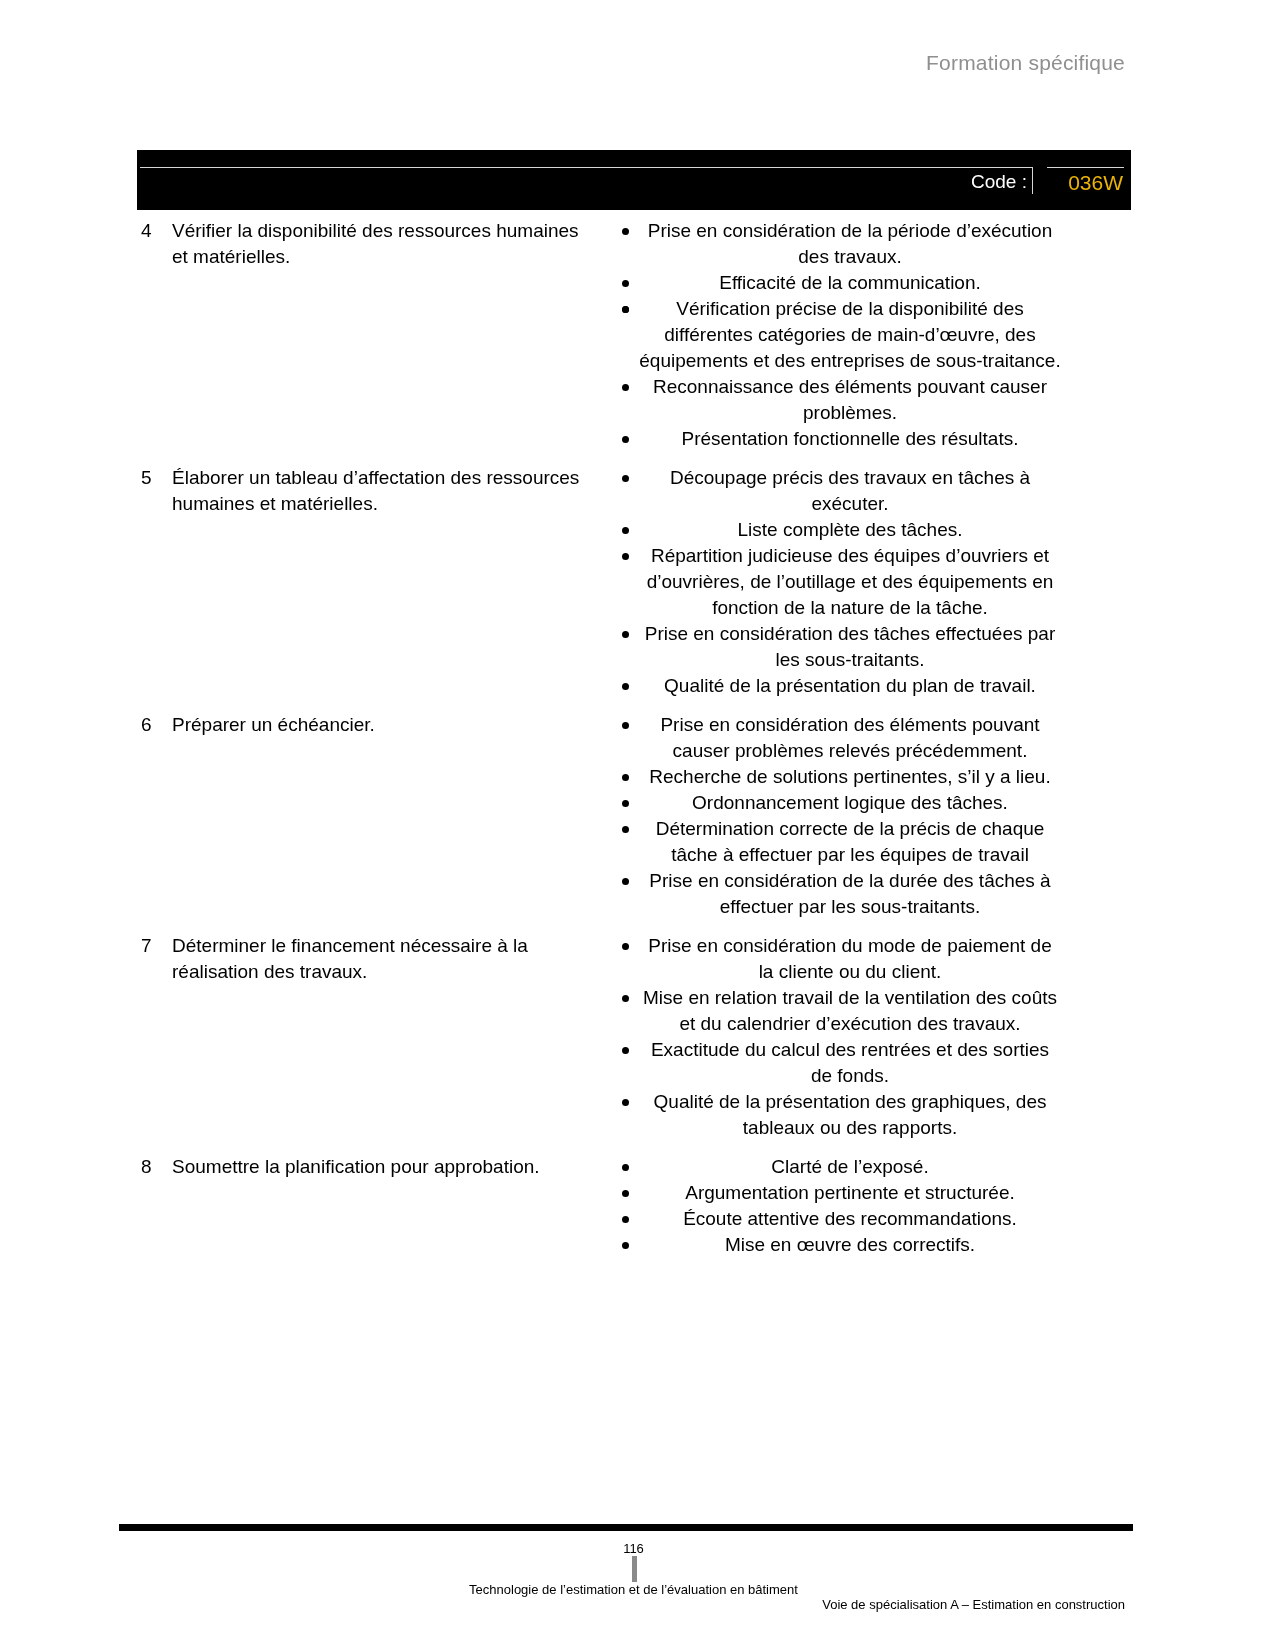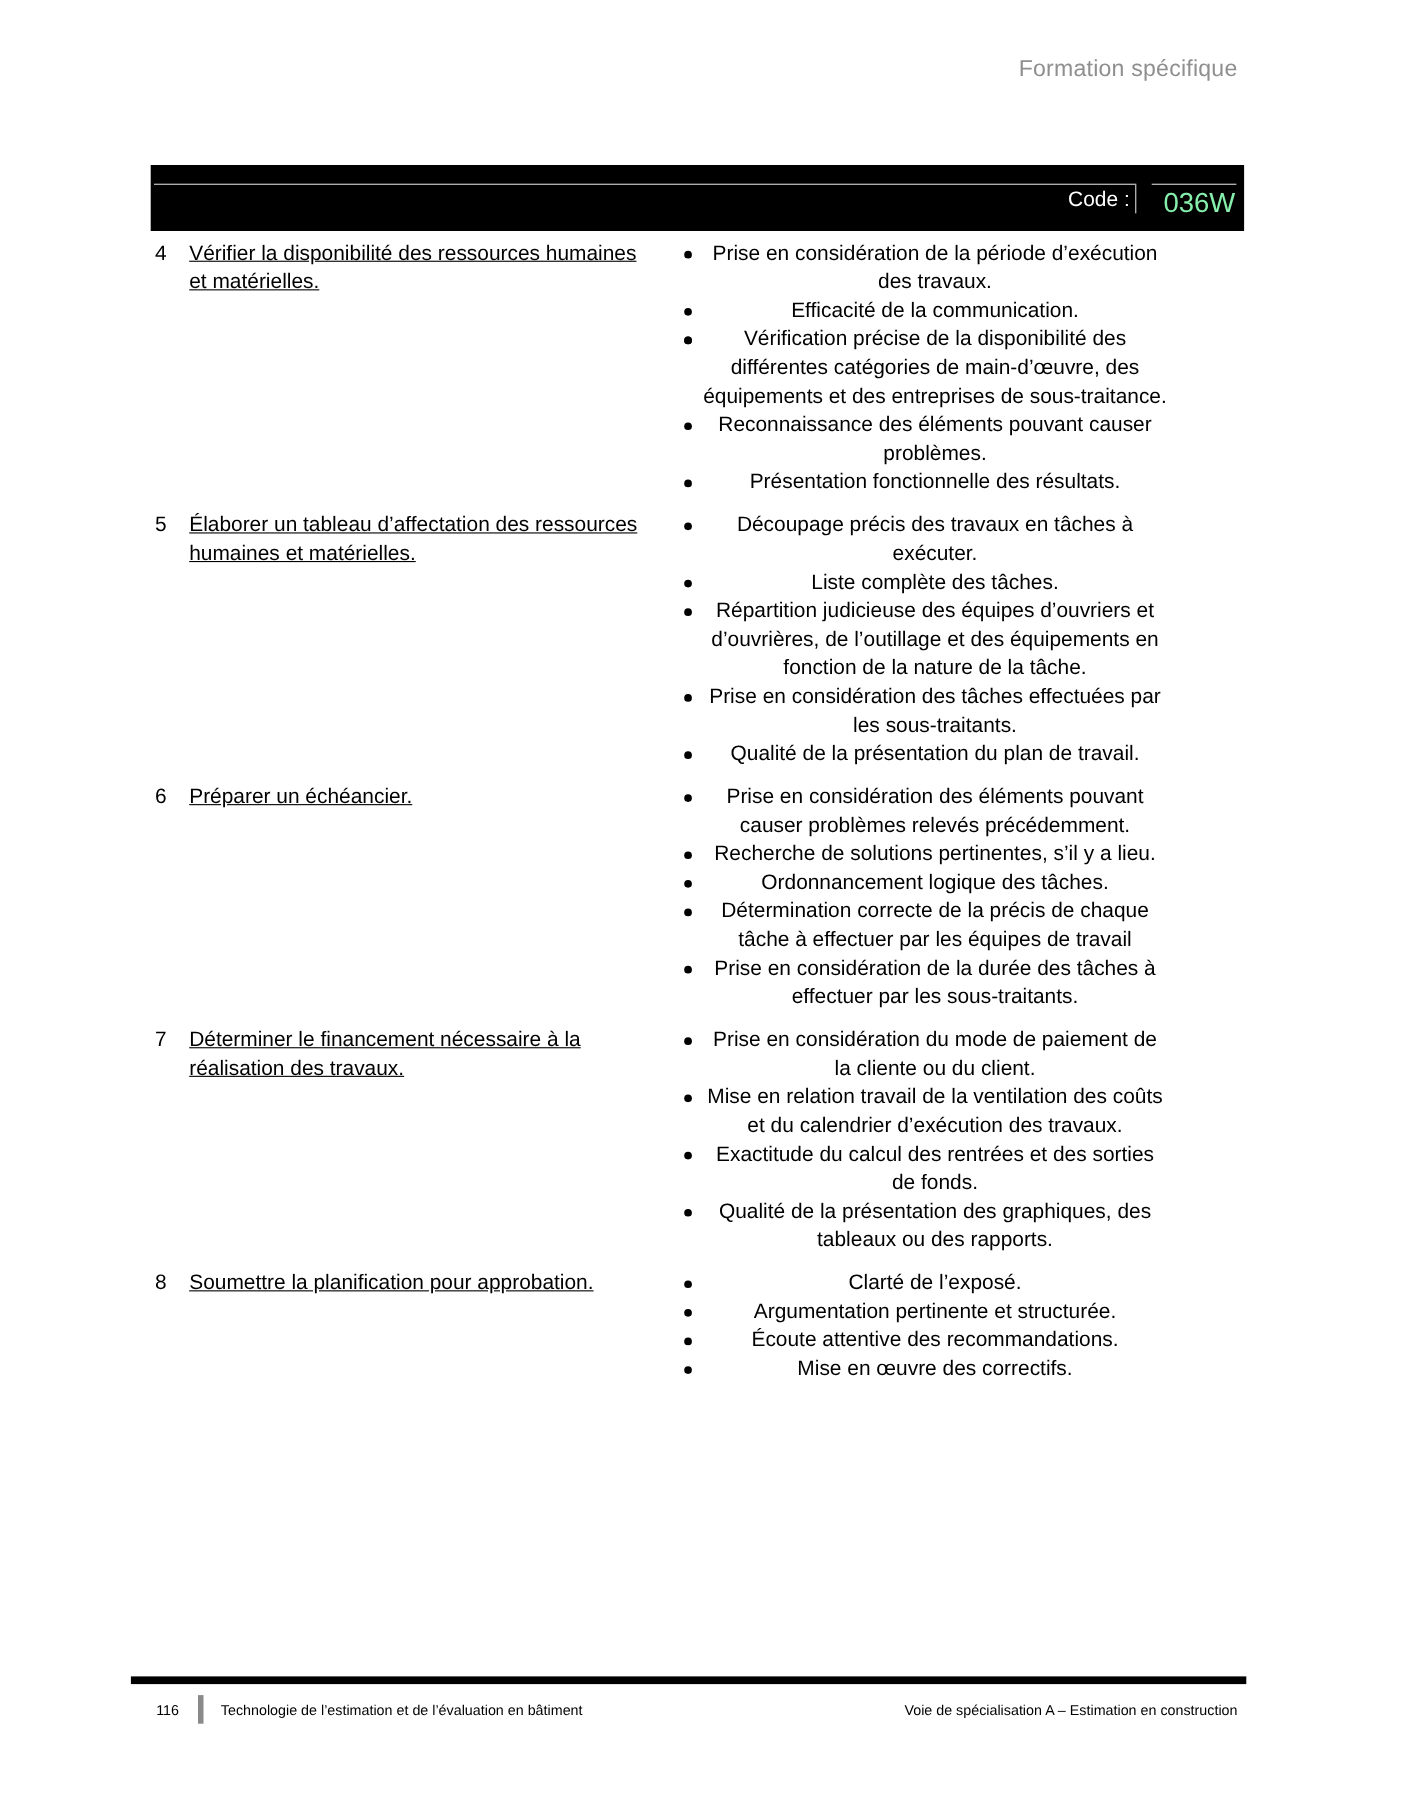--- a/index.html
+++ b/index.html
@@ -63,22 +63,22 @@
     position: absolute;
     right: 104px;
     top: 21px;
     color: #ffffff;
     font-size: 19px;
   }
   .code-value {
     position: absolute;
     right: 8px;
     top: 21px;
-    color: #86efac;
-    font-size: 25px;
+    color: #eab308;
+    font-size: 21px;
   }
 
   
   .content {
     position: absolute;
     left: 141px;
     top: 218px;
     width: 1000px;
     font-size: 19px;
     line-height: 26px;
@@ -91,21 +91,20 @@
     width: 479px;
     flex: none;
     display: flex;
   }
   .num {
     width: 31px;
     flex: none;
   }
   .task {
     width: 415px;
-    text-decoration: underline;
   }
   .cell-right {
     flex: none;
     width: 445px;
     margin: 0;
     padding: 0;
     list-style: none;
   }
   .criterion {
     position: relative;
@@ -134,20 +133,21 @@
   }
   .footer {
     position: absolute;
     left: 142px;
     top: 1541px;
     width: 983px;
     height: 26px;
     display: flex;
     align-items: center;
     font-size: 13px;
+    flex-direction: column;
   }
   .footer-divider {
     width: 5px;
     height: 26px;
     background: #8a8a8a;
     margin-left: 17px;
     margin-right: 16px;
     flex: none;
   }
   .footer-right {

